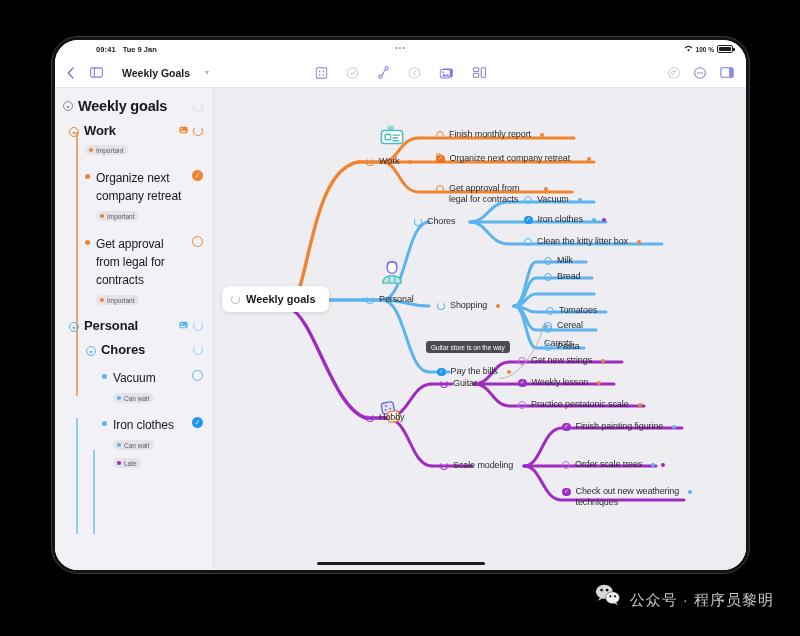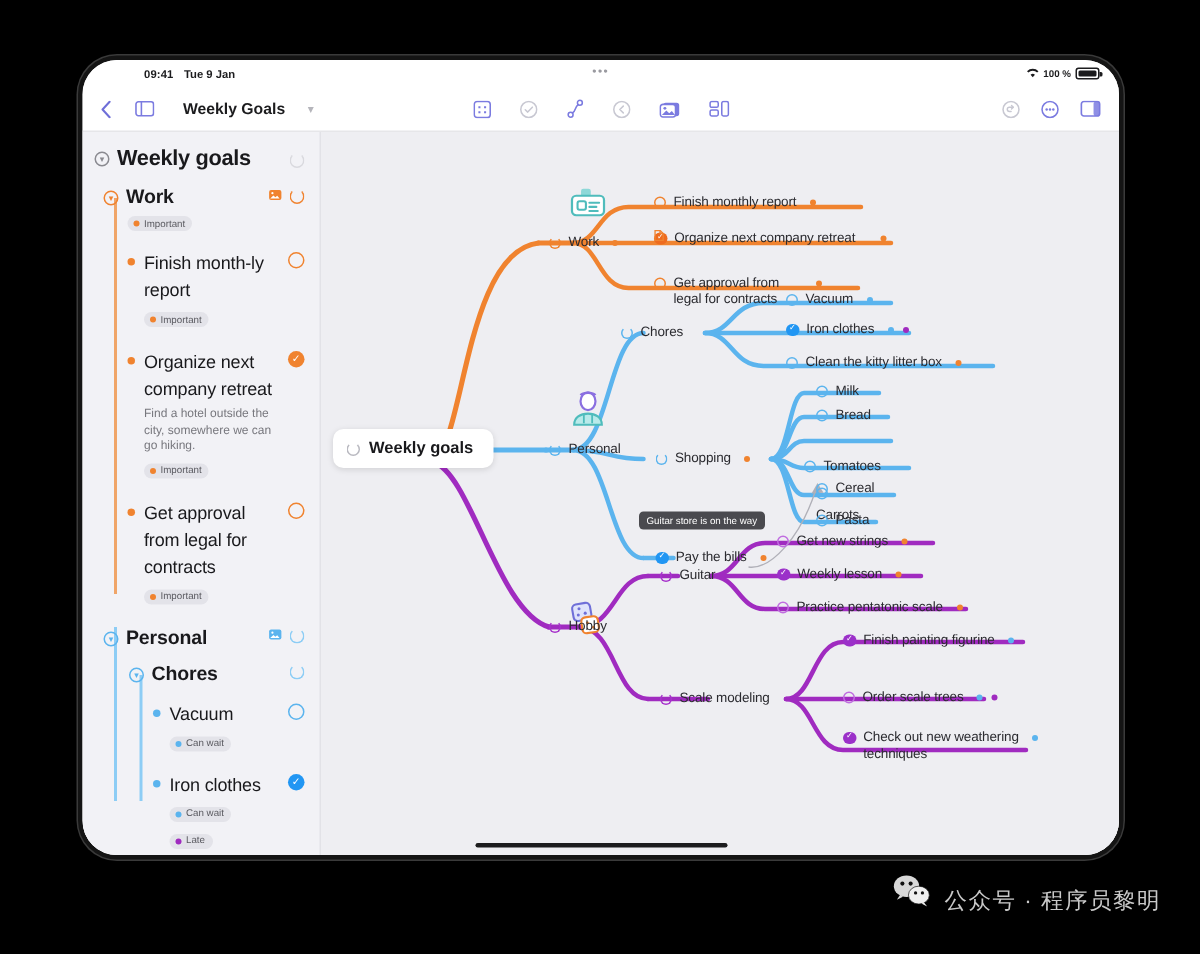--- a/index.html
+++ b/index.html
@@ -300,37 +300,25 @@
           <span class="ring orange"></span>
         </div>
         <div style="padding-left:16px;">
           <span class="tag">
               <span class="d"></span>
               <span>Important</span>
             </span>
         </div>
       </div>
 
-      <div class="sb-item" style="padding-left:30px;margin-top:7px;">
-        <span class="bullet"></span>
-        <span style="flex:1">
-          <span class="sb-task">Finish month-ly report</span>
-          <div><span class="tag">
-                <span class="d"></span>
-                <span>Important</span>
-              </span></div>
-        </span>
-        <span class="circ" style="margin-top:2px"></span>
-      </div>
 
       <div class="sb-item" style="padding-left:30px;margin-top:9px;">
         <span class="bullet"></span>
         <span style="flex:1">
           <span class="sb-task">Organize next company retreat</span>
-          <div class="sb-note">Find a hotel outside the city, somewhere we can go hiking.</div>
           <div><span class="tag">
                 <span class="d"></span>
                 <span>Important</span>
               </span></div>
         </span>
         <span class="chk" style="margin-top:2px">✓</span>
       </div>
 
       <div class="sb-item" style="padding-left:30px;margin-top:9px;">
         <span class="bullet"></span>
@@ -550,21 +538,21 @@
         <span class="lbl">Milk</span>
       </div>
       <div class="node" style="left:330px;top:183px;">
         <span class="nd-circ blue"></span>
         <span class="lbl">Bread</span>
       </div>
       <div class="node" style="left:330px;top:207px;margin-top:25px;">
         <span class="nd-circ blue"></span>
         <span class="lbl">Cereal</span>
       </div>
-      <div class="node" style="left:322px;top:217px;">
+      <div class="node" style="left:332px;top:217px;">
         <span class="nd-circ blue"></span>
         <span class="lbl">Tomatoes</span>
       </div>
       <div class="node" style="left:330px;top:235px;flex-direction:column;">
         <span class="nd-circ blue"></span>
         <span class="lbl">Carrots</span>
       </div>
       <div class="node" style="left:330px;top:253px;">
         <span class="nd-circ blue"></span>
         <span class="lbl">Pasta</span>

